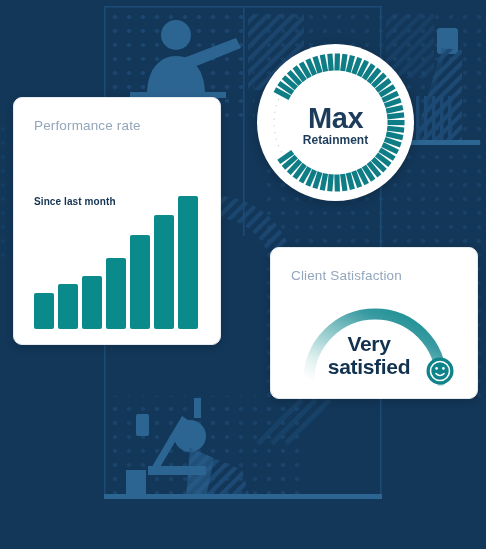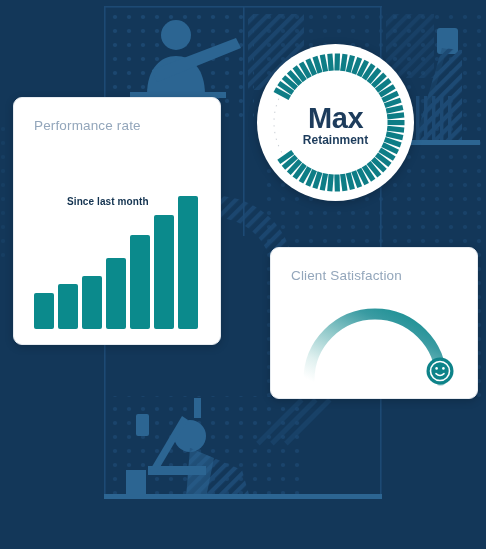--- a/index.html
+++ b/index.html
@@ -62,21 +62,20 @@
   }
   #performance-subtitle {
     position: absolute;
     left: 20px;
     top: 98px;
     font-size: 10px;
     font-weight: bold;
     color: #12324f;
     letter-spacing: 0.1px;
     white-space: nowrap;
-    margin-left: 33px;
   }
   #performance-bars {
     position: absolute;
     left: 20px;
     bottom: 15px;
     width: 170px;
     height: 145px;
   }
   .bar {
     position: absolute;
@@ -337,15 +336,19 @@
 
       <g>
         <circle cx="163" cy="87" r="13.5" fill="#0e8389"></circle>
         <circle cx="163" cy="87" r="9.5" fill="none" stroke="#ffffff" stroke-width="1.6"></circle>
         <circle cx="159.6" cy="84.4" r="1.3" fill="#ffffff"></circle>
         <circle cx="166.4" cy="84.4" r="1.3" fill="#ffffff"></circle>
         <path d="M159 89.6 Q163 93.4 167 89.6" fill="none" stroke="#ffffff" stroke-width="1.5" stroke-linecap="round"></path>
       </g>
     </svg>
 
+    <div id="satisfaction-value">
+      <span>Very</span>
+      <span class="line2">satisfied</span>
+    </div>
   </div>
 
 </div>
 
 </body></html>

